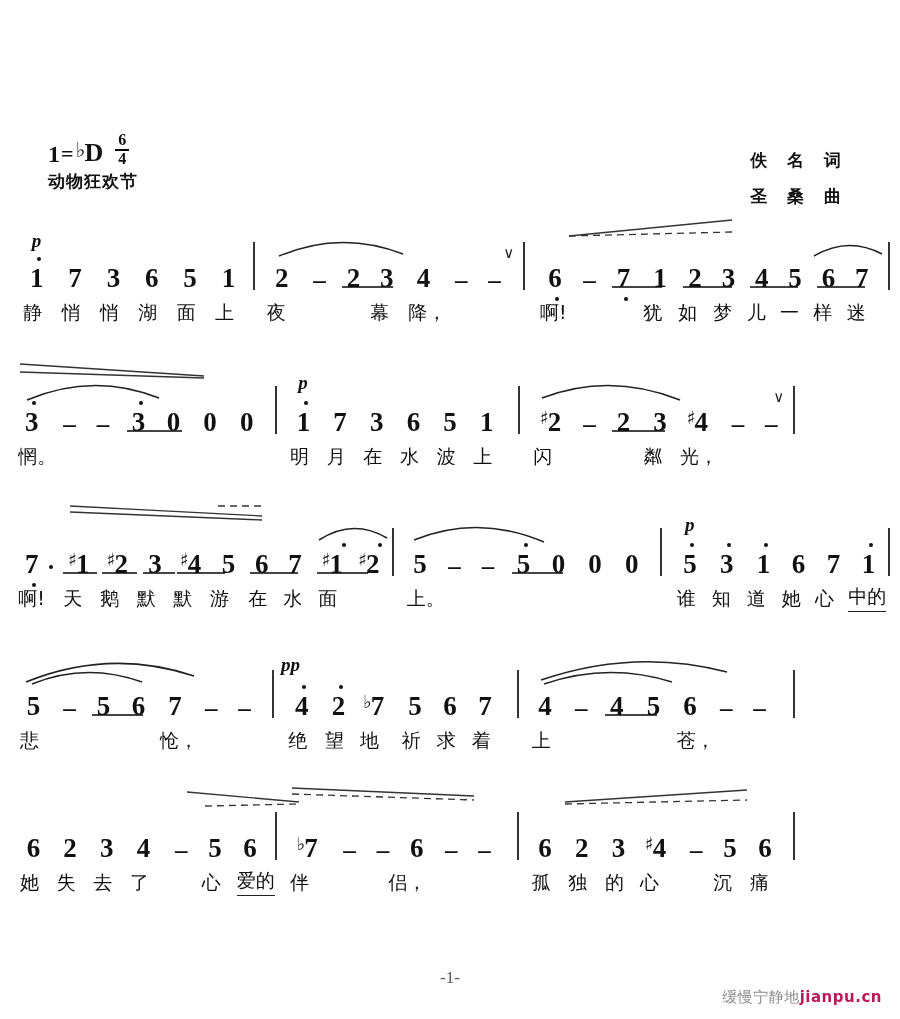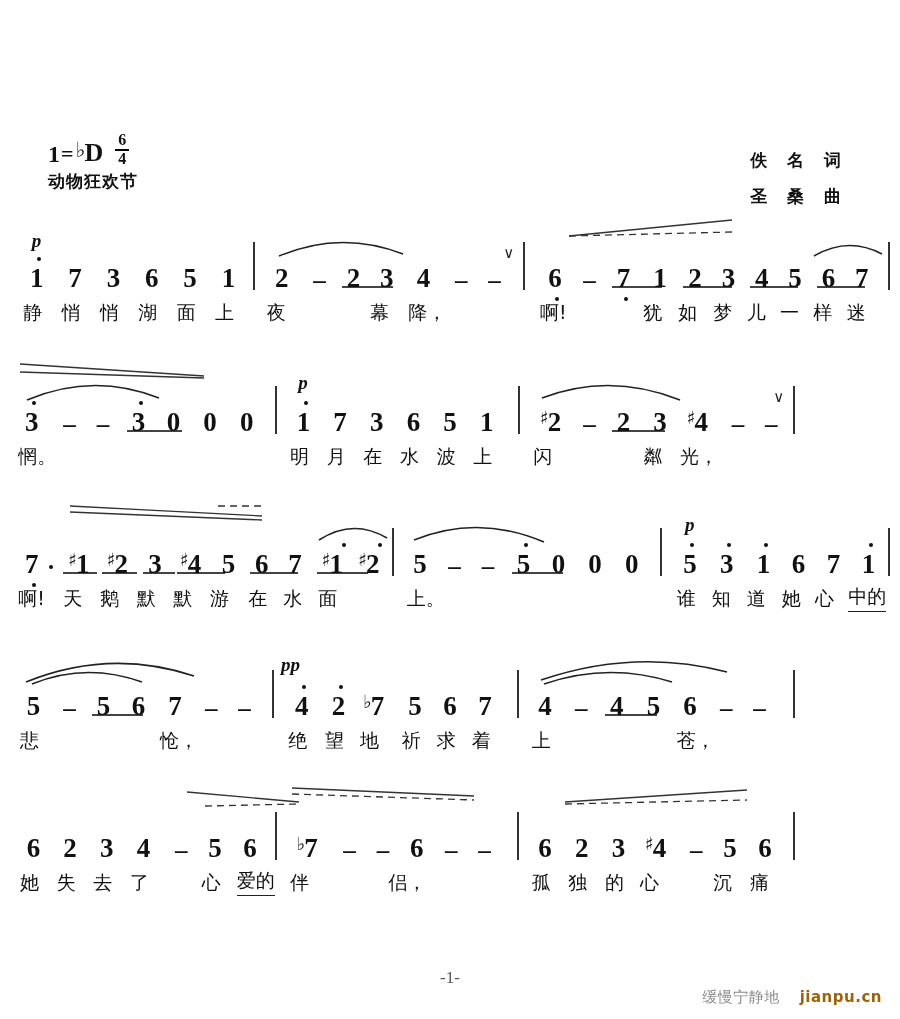--- a/index.html
+++ b/index.html
@@ -197,21 +197,21 @@
   }
   .watermark {
     position: absolute;
     right: 18px;
     top: 988px;
     font-family: "DejaVu Sans", sans-serif;
     font-size: 15px;
     color: #8a8a8a;
     letter-spacing: 0.5px;
   }
-  .watermark .dom { color: #a16207; font-weight: bold; margin-left: 20px; }
+  .watermark .dom { color: #be185d; font-weight: bold; margin-left: 0; }
 </style>
 </head>
 <body>
 
 <div id="page">
 
 
   <div class="keybox">
     <div class="keyline">
       <span>1</span>

